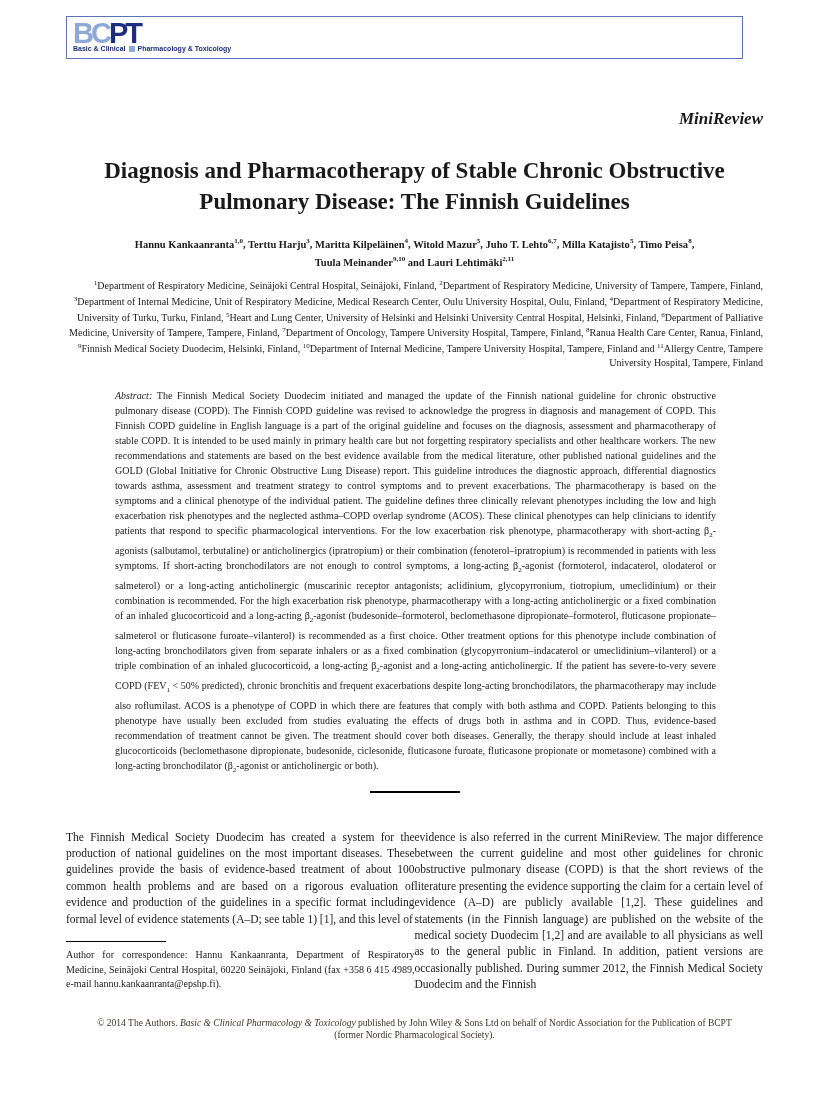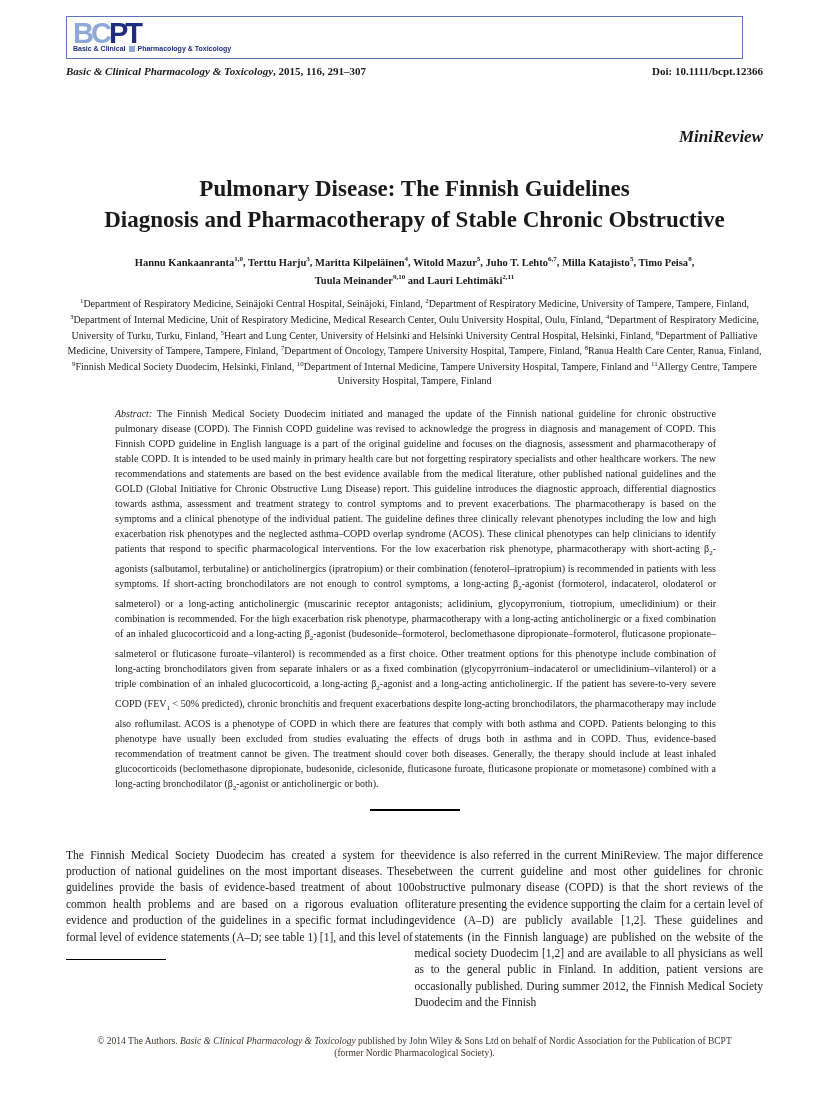--- a/index.html
+++ b/index.html
@@ -62,21 +62,21 @@
   .authors {
     margin-top:17px;
     text-align:center;
     font-size:10.5px; font-weight:bold;
     line-height:14px;
   }
   .authors sup, .affils sup { font-size:7px; }
   
   .affils {
     margin-top:8px;
-    text-align:center;
+    text-align:right;
     font-size:10px;
     line-height:13.5px;
   }
   .received {
     margin-top:10px;
     text-align:center;
     font-size:10px;
   }
   
   .abstract {
@@ -129,45 +129,42 @@
     <div>
       <div class="logo-letters"><span class="logo-bc">BC</span><span class="logo-pt">PT</span></div>
       <div class="logo-tagline">
         <span>Basic &amp; Clinical</span>
         <span class="logo-square"></span>
         <span>Pharmacology &amp; Toxicology</span>
       </div>
     </div>
   </div>
 
-  <div class="journal-row">
-    <span><i>Basic &amp; Clinical Pharmacology &amp; Toxicology</i>, 2015, <b>116</b>, 291–307</span>
-    <span>Doi: 10.1111/bcpt.12366</span>
-  </div>
 
   <div class="kicker">MiniReview</div>
 
   <div class="title">
+    <div>Diagnosis and Pharmacotherapy of Stable Chronic Obstructive</div>
     <div>Pulmonary Disease: The Finnish Guidelines</div>
-    <div>Diagnosis and Pharmacotherapy of Stable Chronic Obstructive</div>
   </div>
 
   <div class="authors">Hannu Kankaanranta<sup>1,0</sup>, Terttu Harju<sup>3</sup>, Maritta Kilpeläinen<sup>4</sup>, Witold Mazur<sup>5</sup>, Juho T. Lehto<sup>6,7</sup>, Milla Katajisto<sup>5</sup>, Timo Peisa<sup>8</sup>,<br>Tuula Meinander<sup>9,10</sup> and Lauri Lehtimäki<sup>2,11</sup></div>
 
   <div class="affils"><sup>1</sup>Department of Respiratory Medicine, Seinäjoki Central Hospital, Seinäjoki, Finland, <sup>2</sup>Department of Respiratory Medicine, University of Tampere, Tampere, Finland, <sup>3</sup>Department of Internal Medicine, Unit of Respiratory Medicine, Medical Research Center, Oulu University Hospital, Oulu, Finland, <sup>4</sup>Department of Respiratory Medicine, University of Turku, Turku, Finland, <sup>5</sup>Heart and Lung Center, University of Helsinki and Helsinki University Central Hospital, Helsinki, Finland, <sup>6</sup>Department of Palliative Medicine, University of Tampere, Tampere, Finland, <sup>7</sup>Department of Oncology, Tampere University Hospital, Tampere, Finland, <sup>8</sup>Ranua Health Care Center, Ranua, Finland, <sup>9</sup>Finnish Medical Society Duodecim, Helsinki, Finland, <sup>10</sup>Department of Internal Medicine, Tampere University Hospital, Tampere, Finland and <sup>11</sup>Allergy Centre, Tampere University Hospital, Tampere, Finland</div>
 
 
   <div class="abstract"><i>Abstract:</i> The Finnish Medical Society Duodecim initiated and managed the update of the Finnish national guideline for chronic obstructive pulmonary disease (COPD). The Finnish COPD guideline was revised to acknowledge the progress in diagnosis and management of COPD. This Finnish COPD guideline in English language is a part of the original guideline and focuses on the diagnosis, assessment and pharmacotherapy of stable COPD. It is intended to be used mainly in primary health care but not forgetting respiratory specialists and other healthcare workers. The new recommendations and statements are based on the best evidence available from the medical literature, other published national guidelines and the GOLD (Global Initiative for Chronic Obstructive Lung Disease) report. This guideline introduces the diagnostic approach, differential diagnostics towards asthma, assessment and treatment strategy to control symptoms and to prevent exacerbations. The pharmacotherapy is based on the symptoms and a clinical phenotype of the individual patient. The guideline defines three clinically relevant phenotypes including the low and high exacerbation risk phenotypes and the neglected asthma–COPD overlap syndrome (ACOS). These clinical phenotypes can help clinicians to identify patients that respond to specific pharmacological interventions. For the low exacerbation risk phenotype, pharmacotherapy with short-acting β<sub>2</sub>-agonists (salbutamol, terbutaline) or anticholinergics (ipratropium) or their combination (fenoterol–ipratropium) is recommended in patients with less symptoms. If short-acting bronchodilators are not enough to control symptoms, a long-acting β<sub>2</sub>-agonist (formoterol, indacaterol, olodaterol or salmeterol) or a long-acting anticholinergic (muscarinic receptor antagonists; aclidinium, glycopyrronium, tiotropium, umeclidinium) or their combination is recommended. For the high exacerbation risk phenotype, pharmacotherapy with a long-acting anticholinergic or a fixed combination of an inhaled glucocorticoid and a long-acting β<sub>2</sub>-agonist (budesonide–formoterol, beclomethasone dipropionate–formoterol, fluticasone propionate–salmeterol or fluticasone furoate–vilanterol) is recommended as a first choice. Other treatment options for this phenotype include combination of long-acting bronchodilators given from separate inhalers or as a fixed combination (glycopyrronium–indacaterol or umeclidinium–vilanterol) or a triple combination of an inhaled glucocorticoid, a long-acting β<sub>2</sub>-agonist and a long-acting anticholinergic. If the patient has severe-to-very severe COPD (FEV<sub>1</sub> &lt; 50% predicted), chronic bronchitis and frequent exacerbations despite long-acting bronchodilators, the pharmacotherapy may include also roflumilast. ACOS is a phenotype of COPD in which there are features that comply with both asthma and COPD. Patients belonging to this phenotype have usually been excluded from studies evaluating the effects of drugs both in asthma and in COPD. Thus, evidence-based recommendation of treatment cannot be given. The treatment should cover both diseases. Generally, the therapy should include at least inhaled glucocorticoids (beclomethasone dipropionate, budesonide, ciclesonide, fluticasone furoate, fluticasone propionate or mometasone) combined with a long-acting bronchodilator (β<sub>2</sub>-agonist or anticholinergic or both).</div>
 
   <div class="divider"></div>
 
   <div class="columns">
     <div class="col">
       <div>The Finnish Medical Society Duodecim has created a system for the production of national guidelines on the most important diseases. These guidelines provide the basis of evidence-based treatment of about 100 common health problems and are based on a rigorous evaluation of evidence and production of the guidelines in a specific format including formal level of evidence statements (A–D; see table 1) [1], and this level of</div>
       <div class="footnote-rule"></div>
+      <div class="footnote">Author for correspondence: Hannu Kankaanranta, Department of Respiratory Medicine, Seinäjoki Central Hospital, 60220 Seinäjoki, Finland (fax +358 6 415 4989, e-mail hannu.kankaanranta@epshp.fi).</div>
     </div>
     <div class="col">
       <div>evidence is also referred in the current MiniReview. The major difference between the current guideline and most other guidelines for chronic obstructive pulmonary disease (COPD) is that the short reviews of the literature presenting the evidence supporting the claim for a certain level of evidence (A–D) are publicly available [1,2]. These guidelines and statements (in the Finnish language) are published on the website of the medical society Duodecim [1,2] and are available to all physicians as well as to the general public in Finland. In addition, patient versions are occasionally published. During summer 2012, the Finnish Medical Society Duodecim and the Finnish</div>
     </div>
   </div>
 
   <div class="footer">
     <div>© 2014 The Authors. <i>Basic &amp; Clinical Pharmacology &amp; Toxicology</i> published by John Wiley &amp; Sons Ltd on behalf of Nordic Association for the Publication of BCPT</div>
     <div>(former Nordic Pharmacological Society).</div>
 

